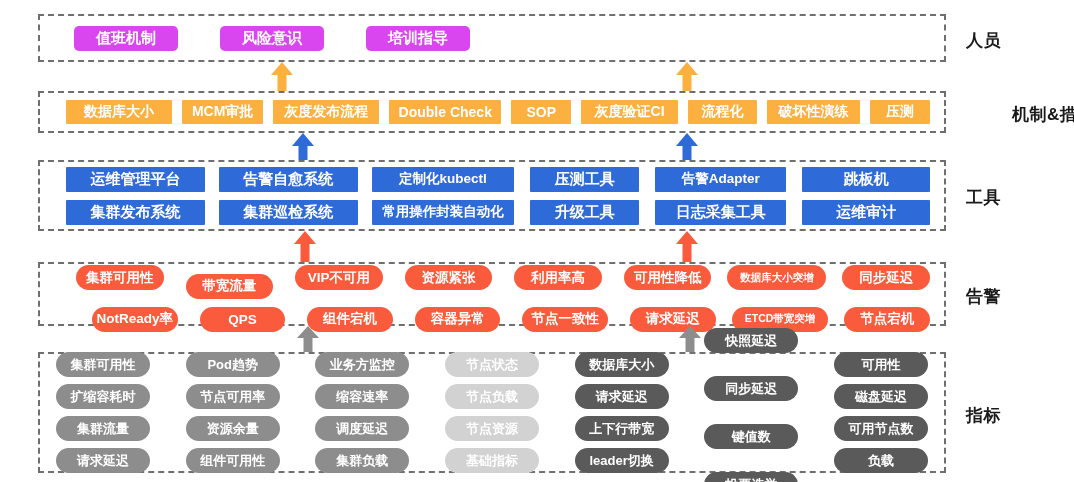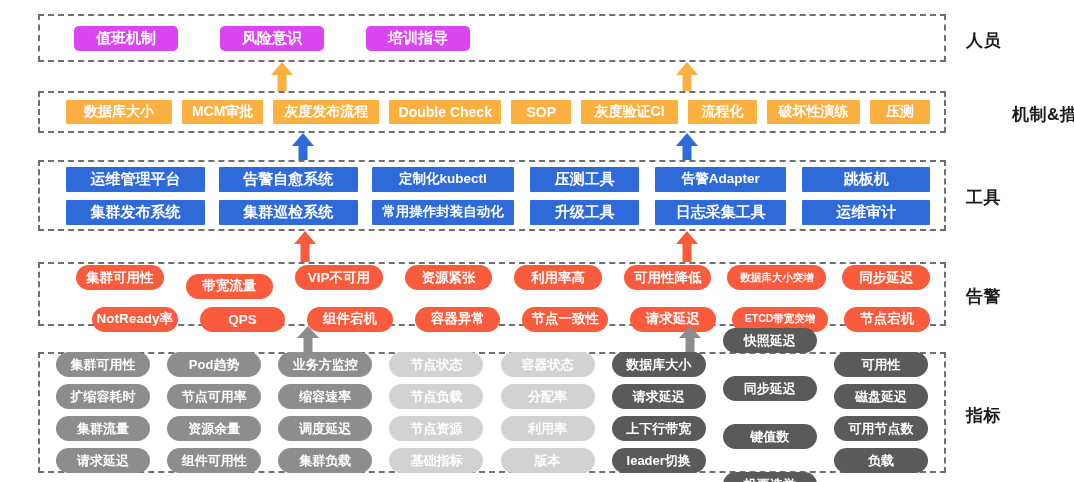--- a/index.html
+++ b/index.html
@@ -244,26 +244,20 @@
           <div class="chip chip-metric g-mid" style="width:94px;">调度延迟</div>
           <div class="chip chip-metric g-mid" style="width:94px;">集群负载</div>
         </div>
         <div style="display: flex; flex-direction: column; gap: 7px;">
           <div class="chip chip-metric g-light" style="width:94px;">节点状态</div>
           <div class="chip chip-metric g-light" style="width:94px;">节点负载</div>
           <div class="chip chip-metric g-light" style="width:94px;">节点资源</div>
           <div class="chip chip-metric g-light" style="width:94px;">基础指标</div>
         </div>
         <div style="display: flex; flex-direction: column; gap: 7px;">
-          <div class="chip chip-metric g-light" style="width:94px;">容器状态</div>
-          <div class="chip chip-metric g-light" style="width:94px;">分配率</div>
-          <div class="chip chip-metric g-light" style="width:94px;">利用率</div>
-          <div class="chip chip-metric g-light" style="width:94px;">版本</div>
-        </div>
-        <div style="display: flex; flex-direction: column; gap: 7px;">
           <div class="chip chip-metric g-dark" style="width:94px;">数据库大小</div>
           <div class="chip chip-metric g-dark" style="width:94px;">请求延迟</div>
           <div class="chip chip-metric g-dark" style="width:94px;">上下行带宽</div>
           <div class="chip chip-metric g-dark" style="width:94px;">leader切换</div>
         </div>
         <div style="display: flex; flex-direction: column; gap: 23px;">
           <div class="chip chip-metric g-dark" style="width:94px;">快照延迟</div>
           <div class="chip chip-metric g-dark" style="width:94px;">同步延迟</div>
           <div class="chip chip-metric g-dark" style="width:94px;">键值数</div>
           <div class="chip chip-metric g-dark" style="width:94px;">投票选举</div>

